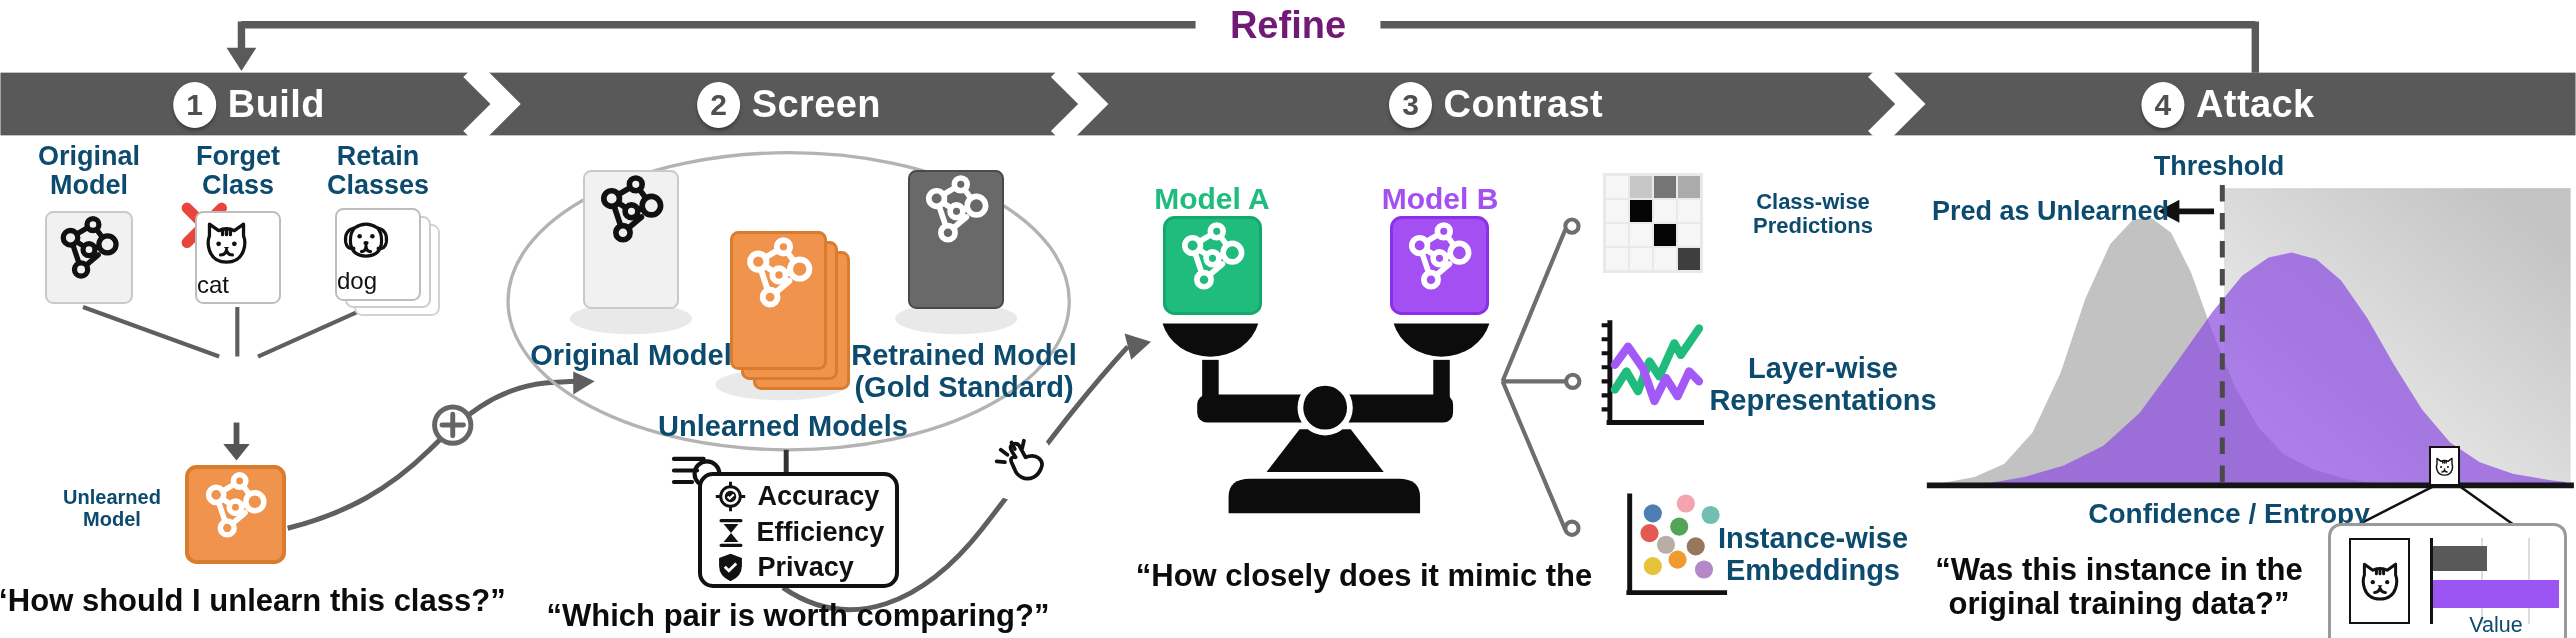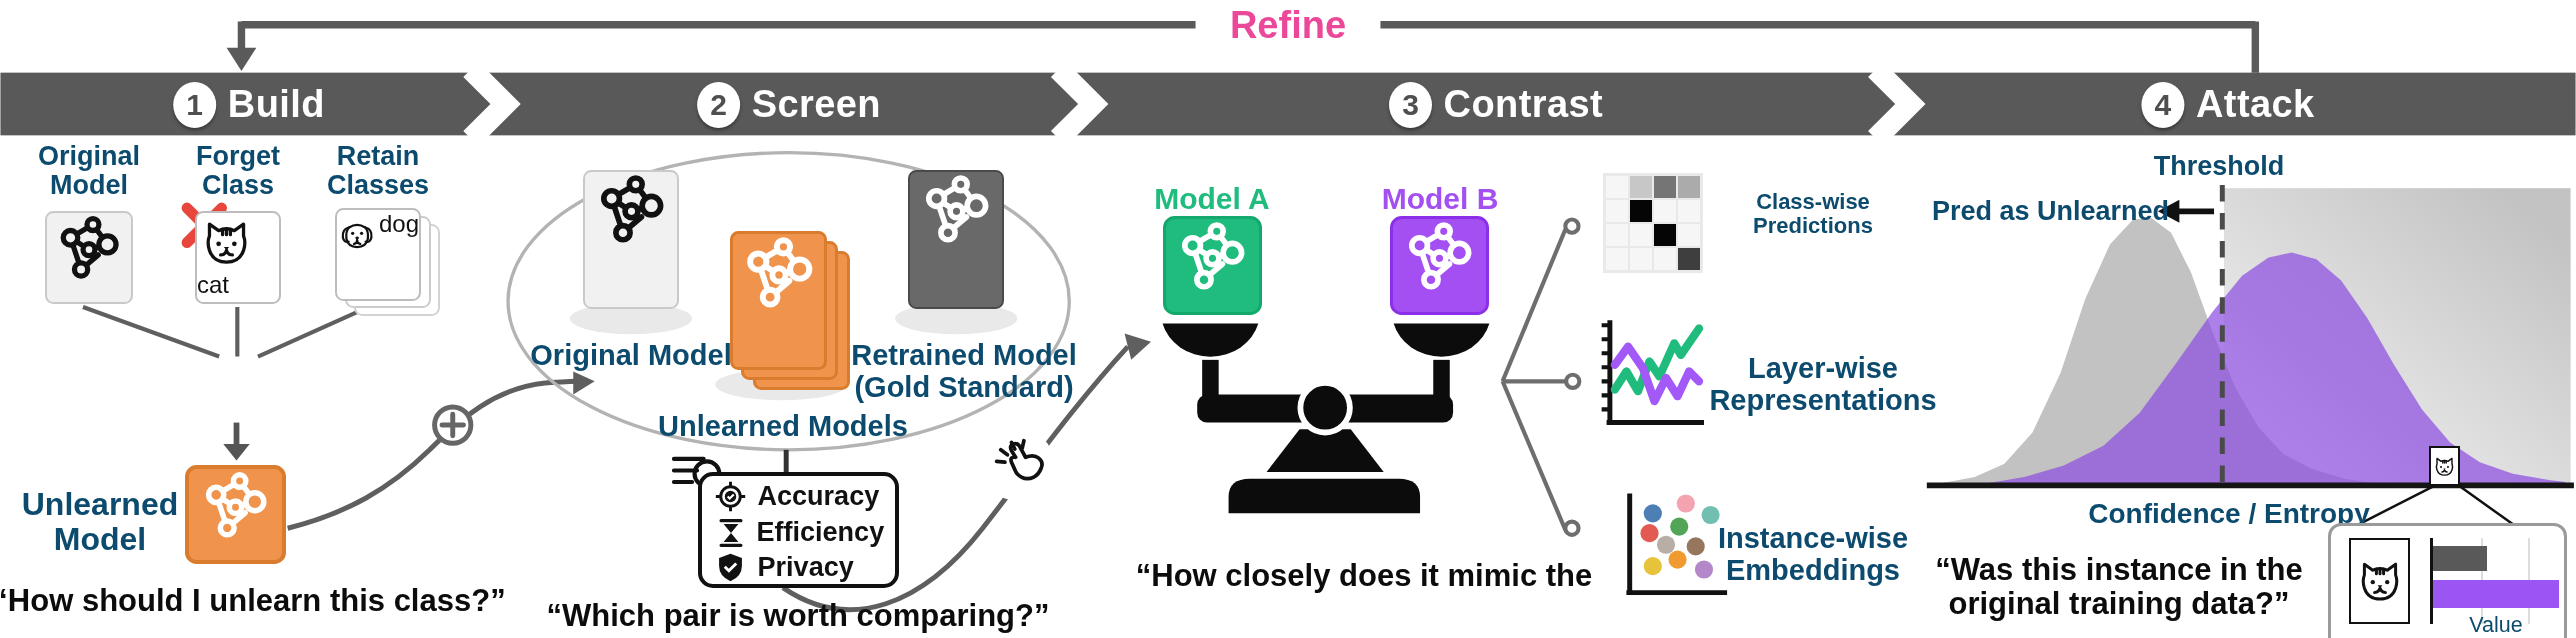--- a/index.html
+++ b/index.html
@@ -195,21 +195,21 @@
         <circle cx="856" cy="574" r="15"></circle>
         <path d="M867,585 L879,597" stroke-width="7"></path>
       </g>
     </g>
 
     <g stroke="#e8453c" stroke-width="13" stroke-linecap="round">
       <path d="M226,252 L268,294 M268,252 L226,294"></path>
     </g>
   </svg>
 
-  <div class="lbl ctr" style="left:1288px;top:5px;font-size:38px;color:#ec4899;">Refine</div>
+  <div class="lbl ctr" style="left:1288px;top:5px;font-size:38px;color:#701a75;">Refine</div>
 
   <div class="stage-tab" style="left:249px;">
     <span class="badge">1</span>
     <span class="stage-name">Build</span>
   </div>
   <div class="stage-tab" style="left:789px;">
     <span class="badge">2</span>
     <span class="stage-name">Screen</span>
   </div>
   <div class="stage-tab" style="left:1496px;">
@@ -242,29 +242,29 @@
 
   <div class="card" style="left:195px;top:211px;width:86px;height:93px;background:#fff;border:2.5px solid #bdbdbd;border-radius:8.3px;flex-direction:column;gap:1.7px;">
     <svg width="59" height="53" viewBox="0 0 72 64">
         <use href="#cat"></use>
       </svg>
     <span class="tag">cat</span>
   </div>
 
   <div class="ghost" style="left:354px;top:224px;width:86px;height:92px;background:#fff;border:2.5px solid #d3d3d3;"></div>
   <div class="ghost" style="left:345px;top:216px;width:86px;height:92px;background:#fff;border:2.5px solid #cccccc;"></div>
-  <div class="card" style="left:335px;top:208px;width:86px;height:93px;background:#fff;border:2.5px solid #bdbdbd;border-radius:8.3px;flex-direction:row;gap:1.7px;">
+  <div class="card" style="left:335px;top:208px;width:86px;height:93px;background:#fff;border:2.5px solid #bdbdbd;border-radius:8.3px;flex-direction:column;gap:1.7px;">
     <svg width="58" height="51" viewBox="0 0 70 62">
         <use href="#dog"></use>
       </svg>
     <span class="tag">dog</span>
   </div>
 
 
-  <div class="lbl ctr" style="left:100px;top:487px;font-size:32px;">
+  <div class="lbl ctr" style="left:112px;top:487px;font-size:20px;">
     <div>Unlearned</div>
       <div>Model</div>
   </div>
   <div class="card" style="left:185px;top:465px;width:101px;height:99px;background:var(--orange);border:4.1px solid var(--orangeBorder);border-radius:11.6px;">
     <svg width="69" height="71" style="color:#fff;--nn-fill:var(--orange);" viewBox="0 0 84 86">
         <use href="#nn"></use>
       </svg>
   </div>
 
   <div class="quote ctr" style="left:249px;top:583px;">“How should I unlearn this class?”</div>

